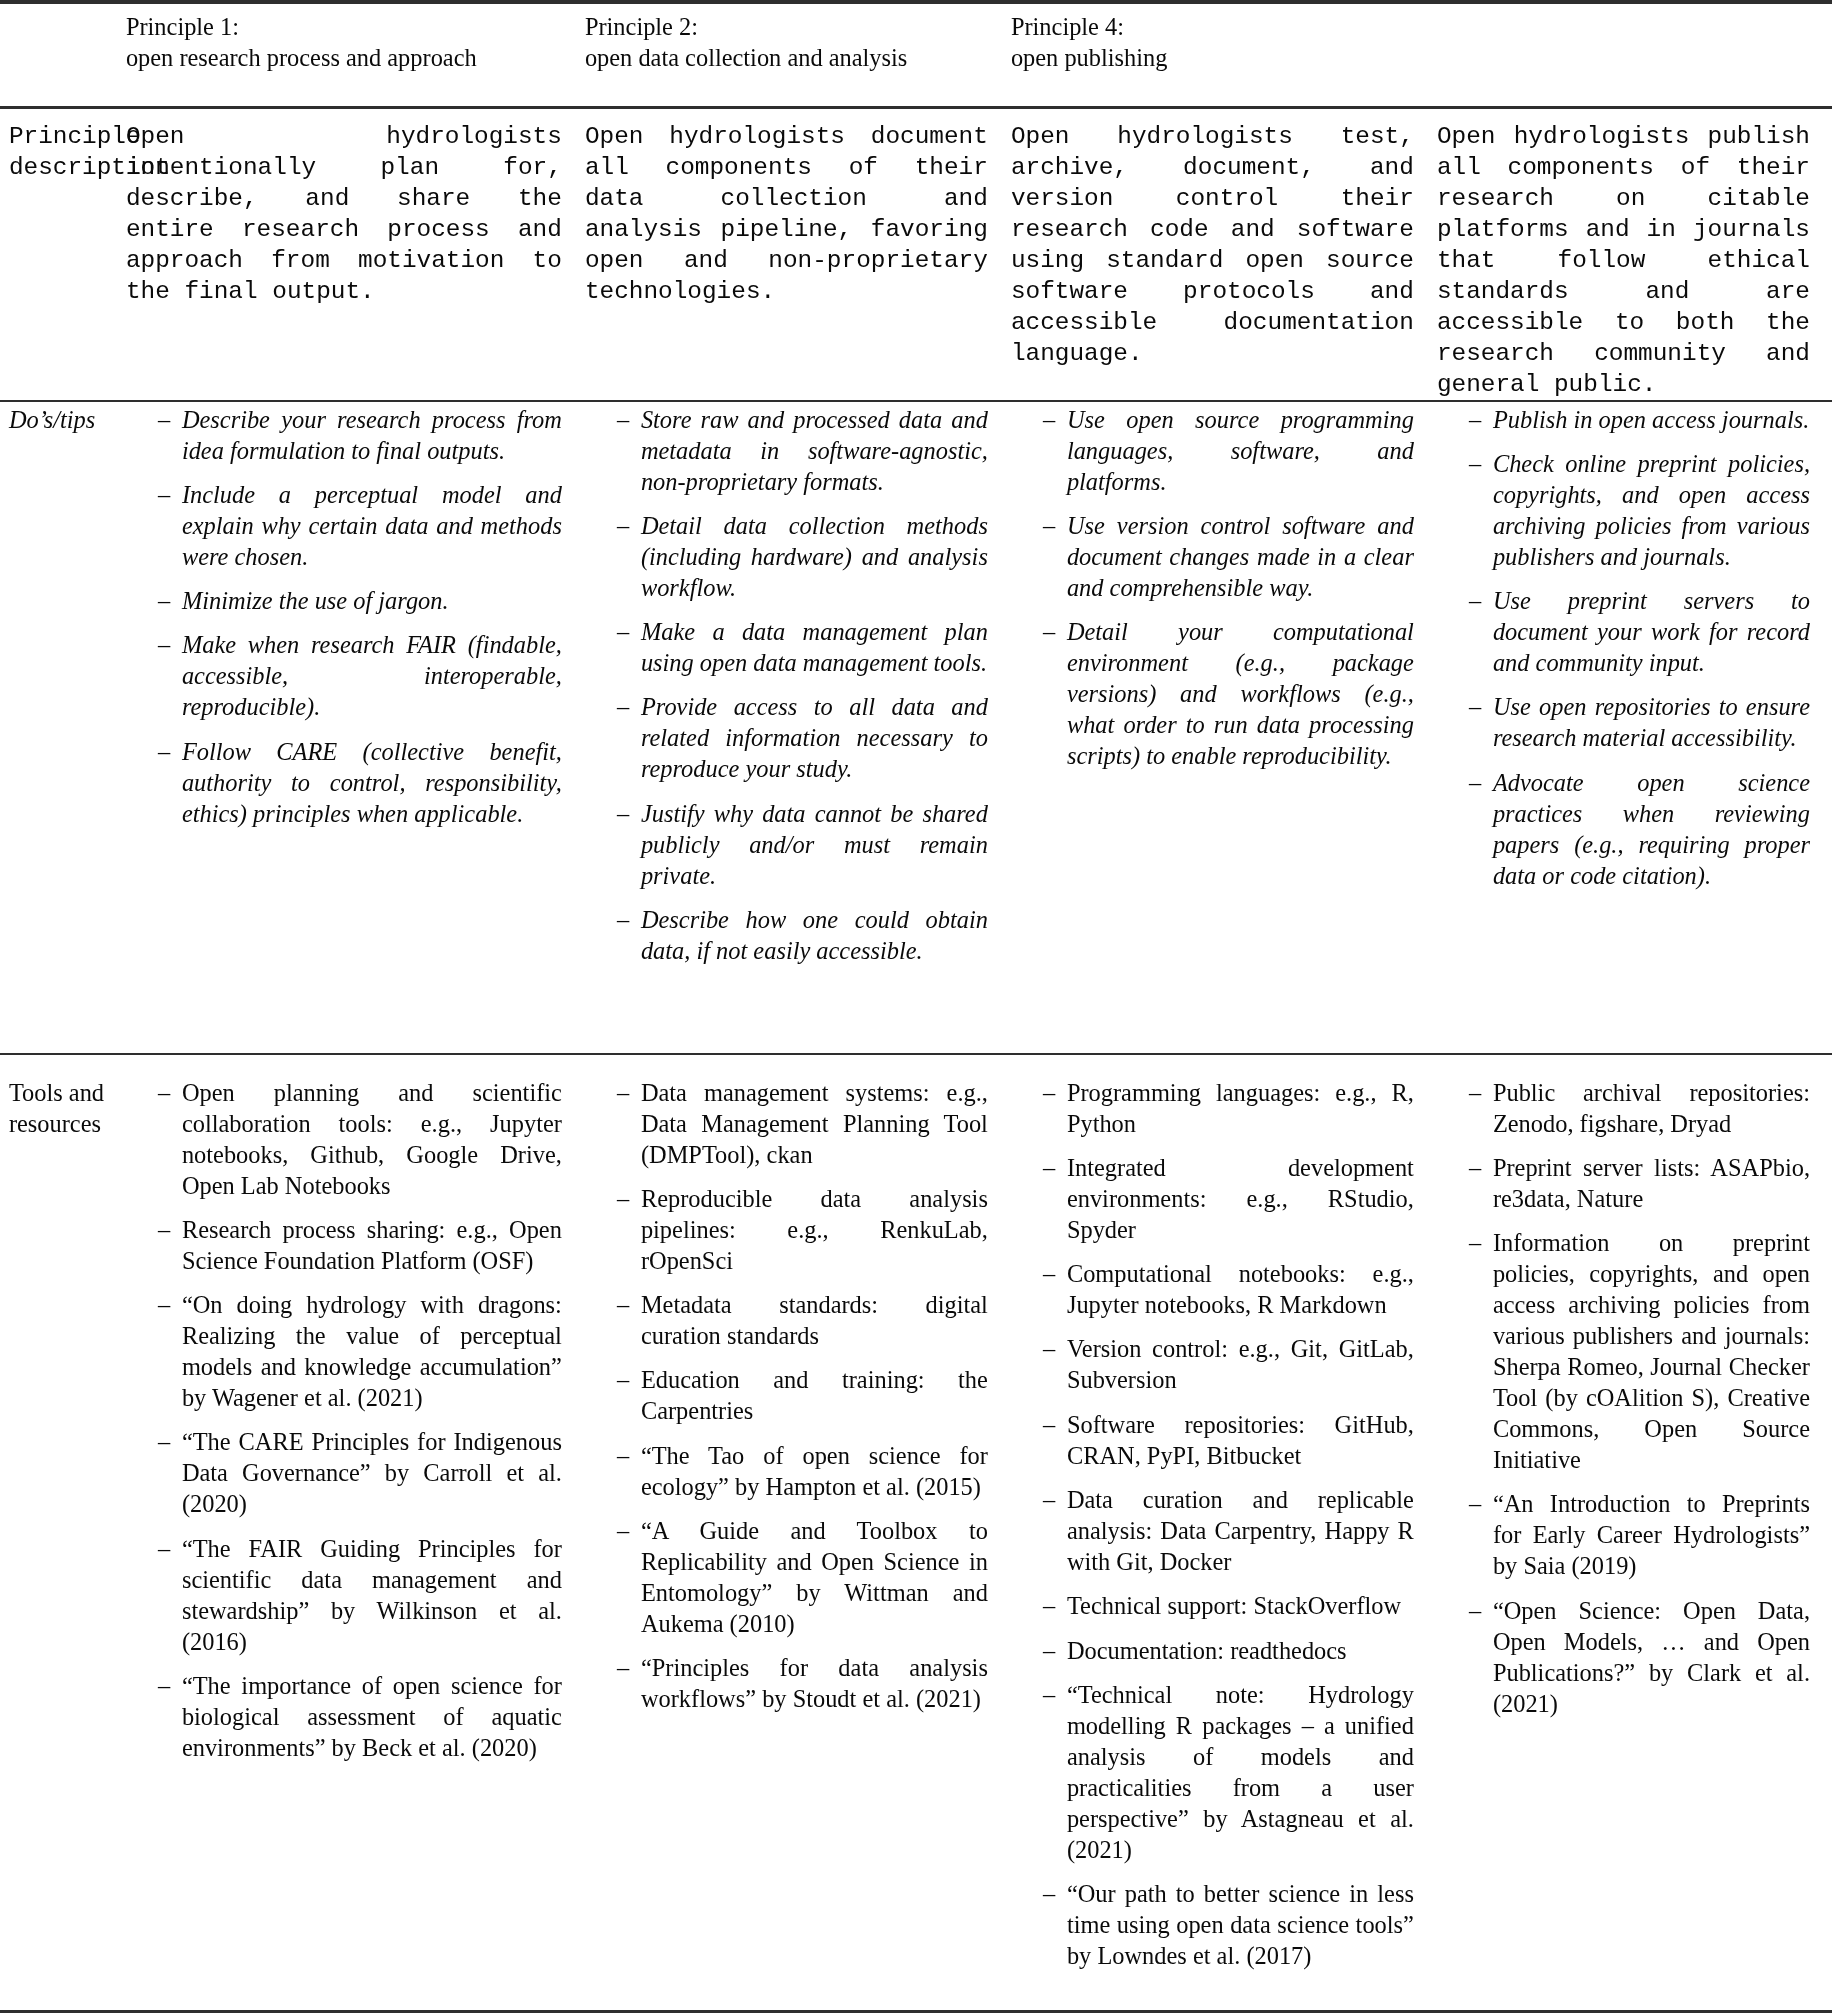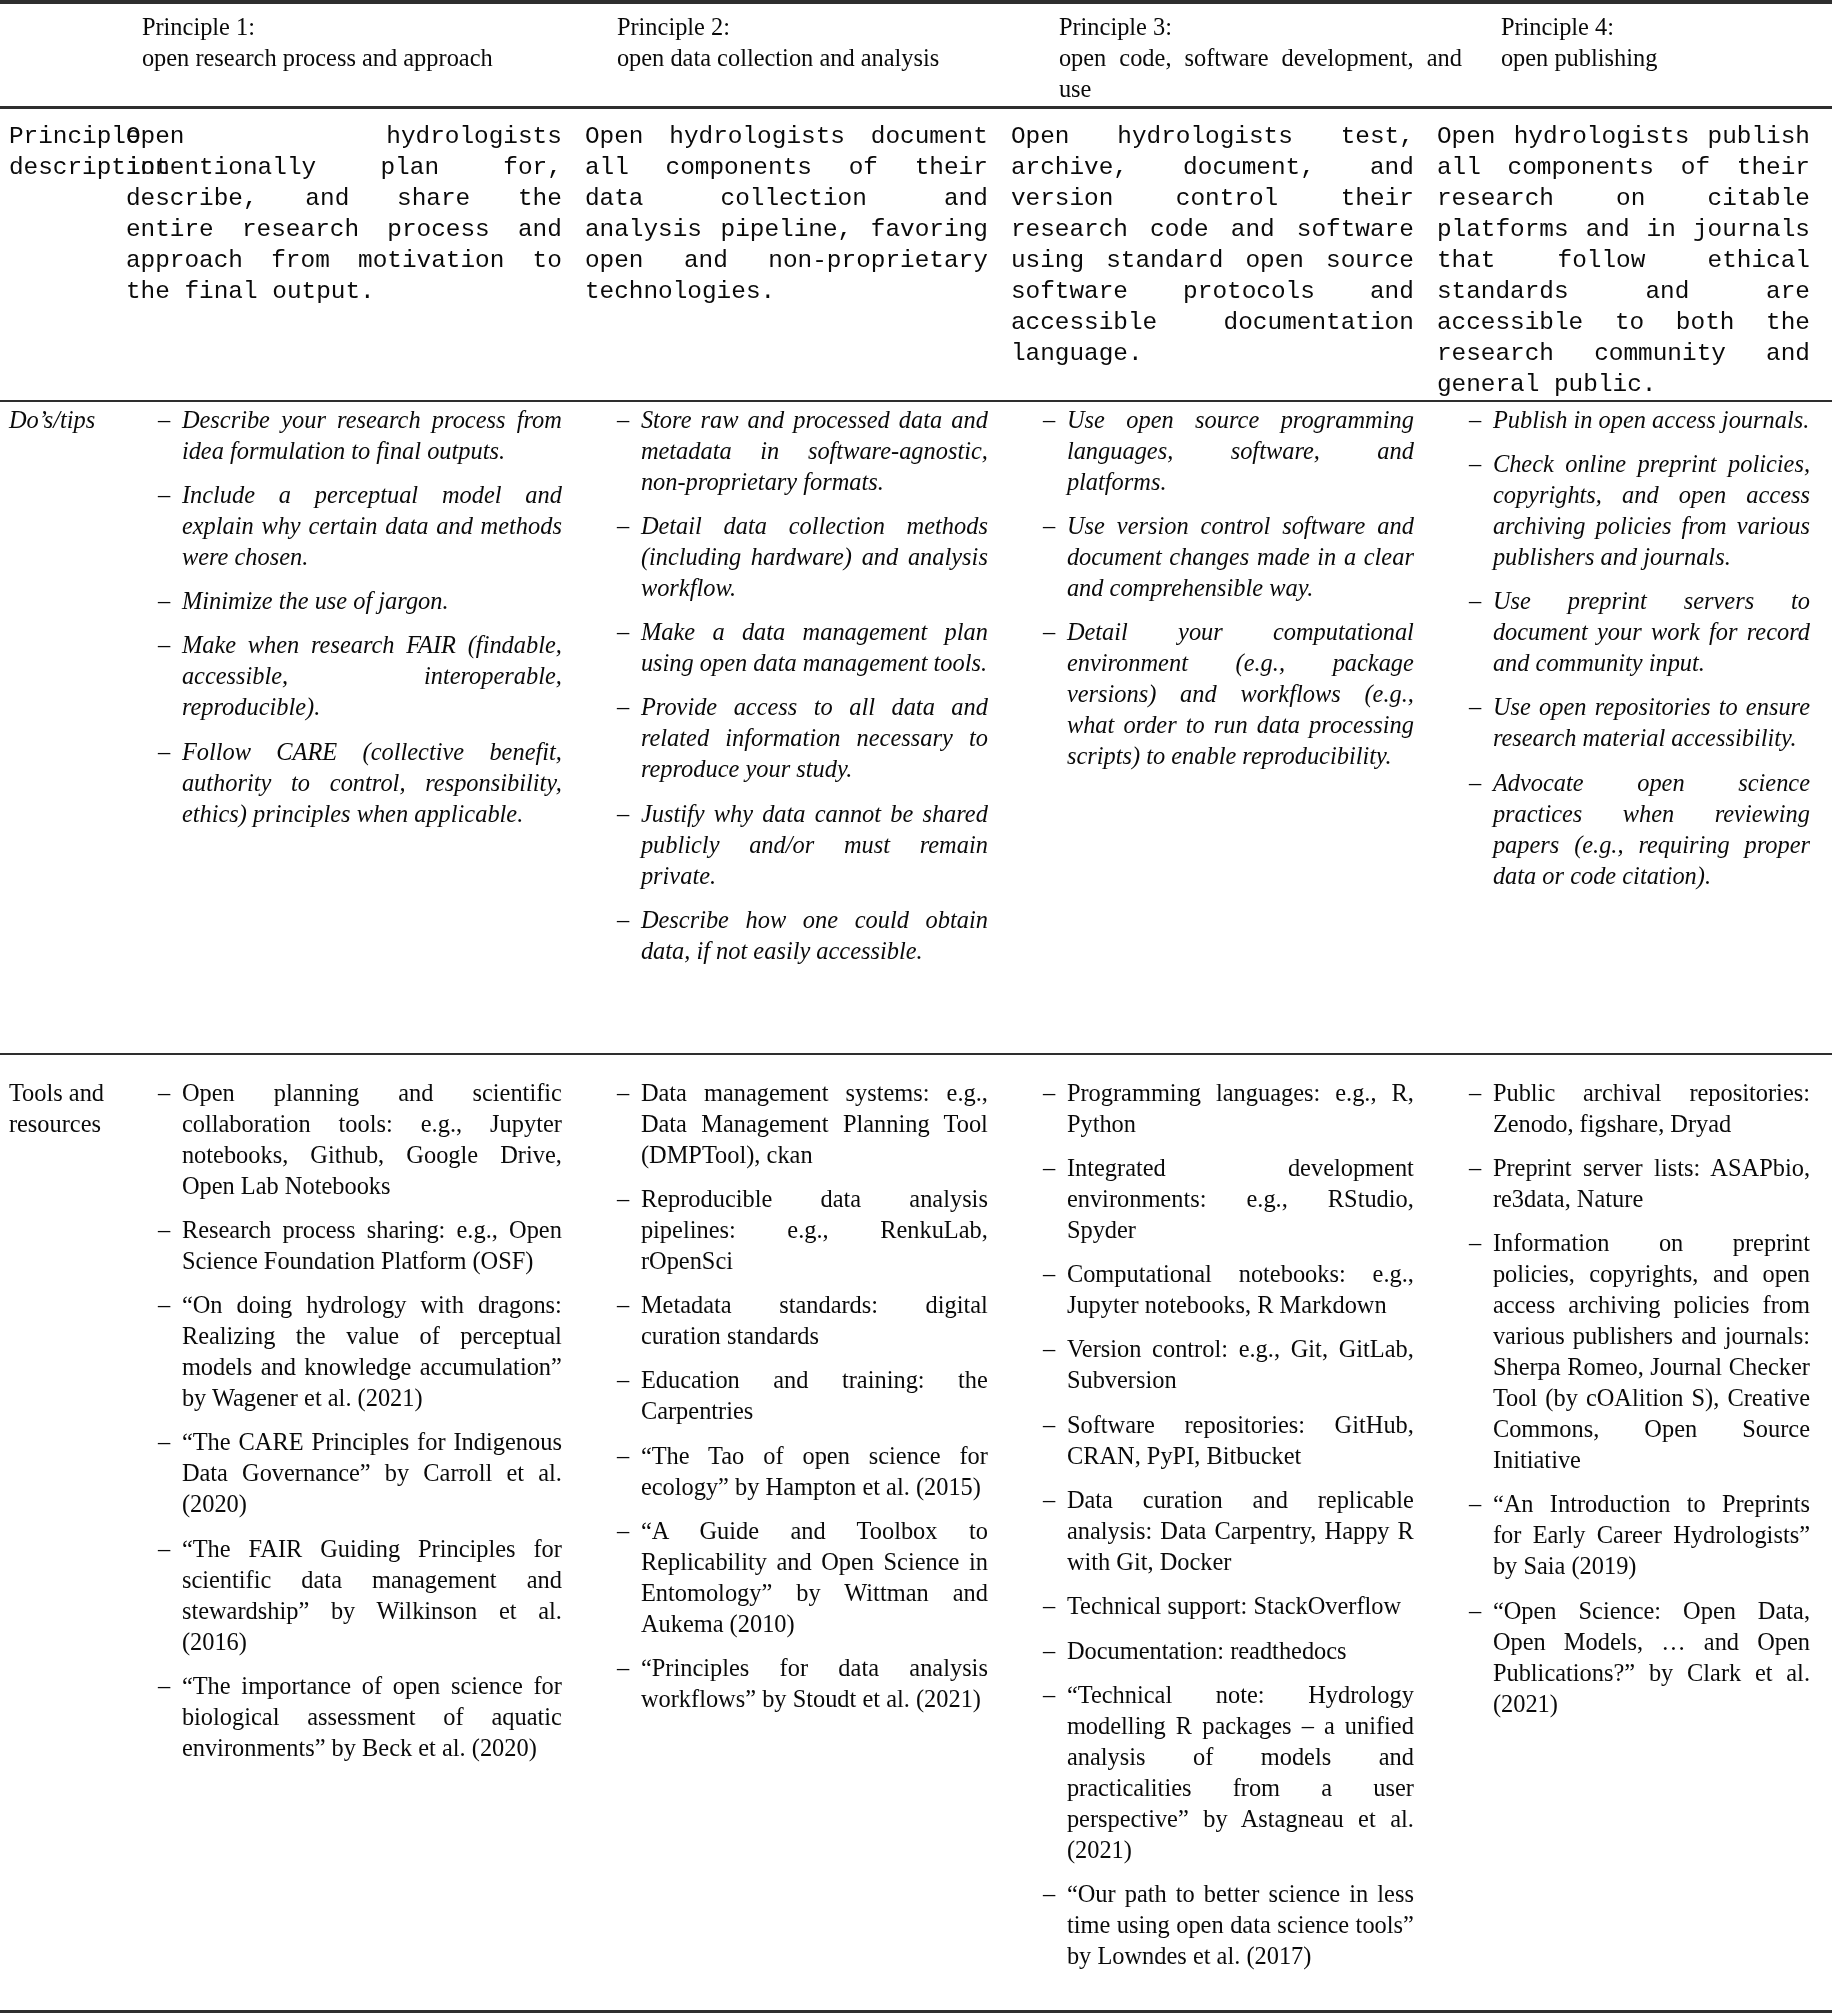--- a/index.html
+++ b/index.html
@@ -14,21 +14,21 @@
   .tbl {
     width:100%; height:100%;
     border-top:4.4px solid #2e2e2e;
     border-bottom:4.4px solid #2e2e2e;
   }
   .row {
     display:grid;
     grid-template-columns:117px 459px 426px 426px 1fr;
     padding-left:8.9px;
   }
-  .row.header { min-height:105px; border-bottom:3.5px solid #2e2e2e; padding-top:7px;gap:16px; }
+  .row.header { min-height:105px; border-bottom:3.5px solid #2e2e2e; padding-top:7px; }
   .row.desc   { min-height:209px; border-bottom:2.7px solid #2e2e2e; padding-top:11.5px;font-family:Liberation Mono, monospace; }
   .row.dos    { min-height:653px; border-bottom:2.7px solid #2e2e2e; padding-top:2px;font-style:italic; }
   .row.tools  { min-height:1006px; padding-top:22px; }
   .cell { padding-right:23px; }
   .label-cell { padding-right:5.3px; }
   .hdr-l2, .desc-text, .item-text { text-align:justify; }
   .list .item { display:flex; margin-bottom:13.3px; }
   .list .dash { flex:0 0 24px; margin-left:32px; }
   .list .item-text { flex:1; }
 </style>
@@ -41,24 +41,20 @@
     <div class="cell label-cell"></div>
     <div class="cell">
       <div class="hdr-l1">Principle 1:</div>
       <div class="hdr-l2">open research process and approach</div>
     </div>
     <div class="cell">
       <div class="hdr-l1">Principle 2:</div>
       <div class="hdr-l2">open data collection and analysis</div>
     </div>
     <div class="cell">
-      <div class="hdr-l1">Principle 3:</div>
-      <div class="hdr-l2">open code, software development, and use</div>
-    </div>
-    <div class="cell">
       <div class="hdr-l1">Principle 4:</div>
       <div class="hdr-l2">open publishing</div>
     </div>
   </div>
 
   <div class="row desc">
     <div class="cell label-cell">Principle description</div>
     <div class="cell desc-text">Open hydrologists intentionally plan for, describe, and share the entire research process and approach from motivation to the final output.</div>
     <div class="cell desc-text">Open hydrologists document all components of their data collection and analysis pipeline, favoring open and non-proprietary technologies.</div>
     <div class="cell desc-text">Open hydrologists test, archive, document, and version control their research code and software using standard open source software protocols and accessible documentation language.</div>

